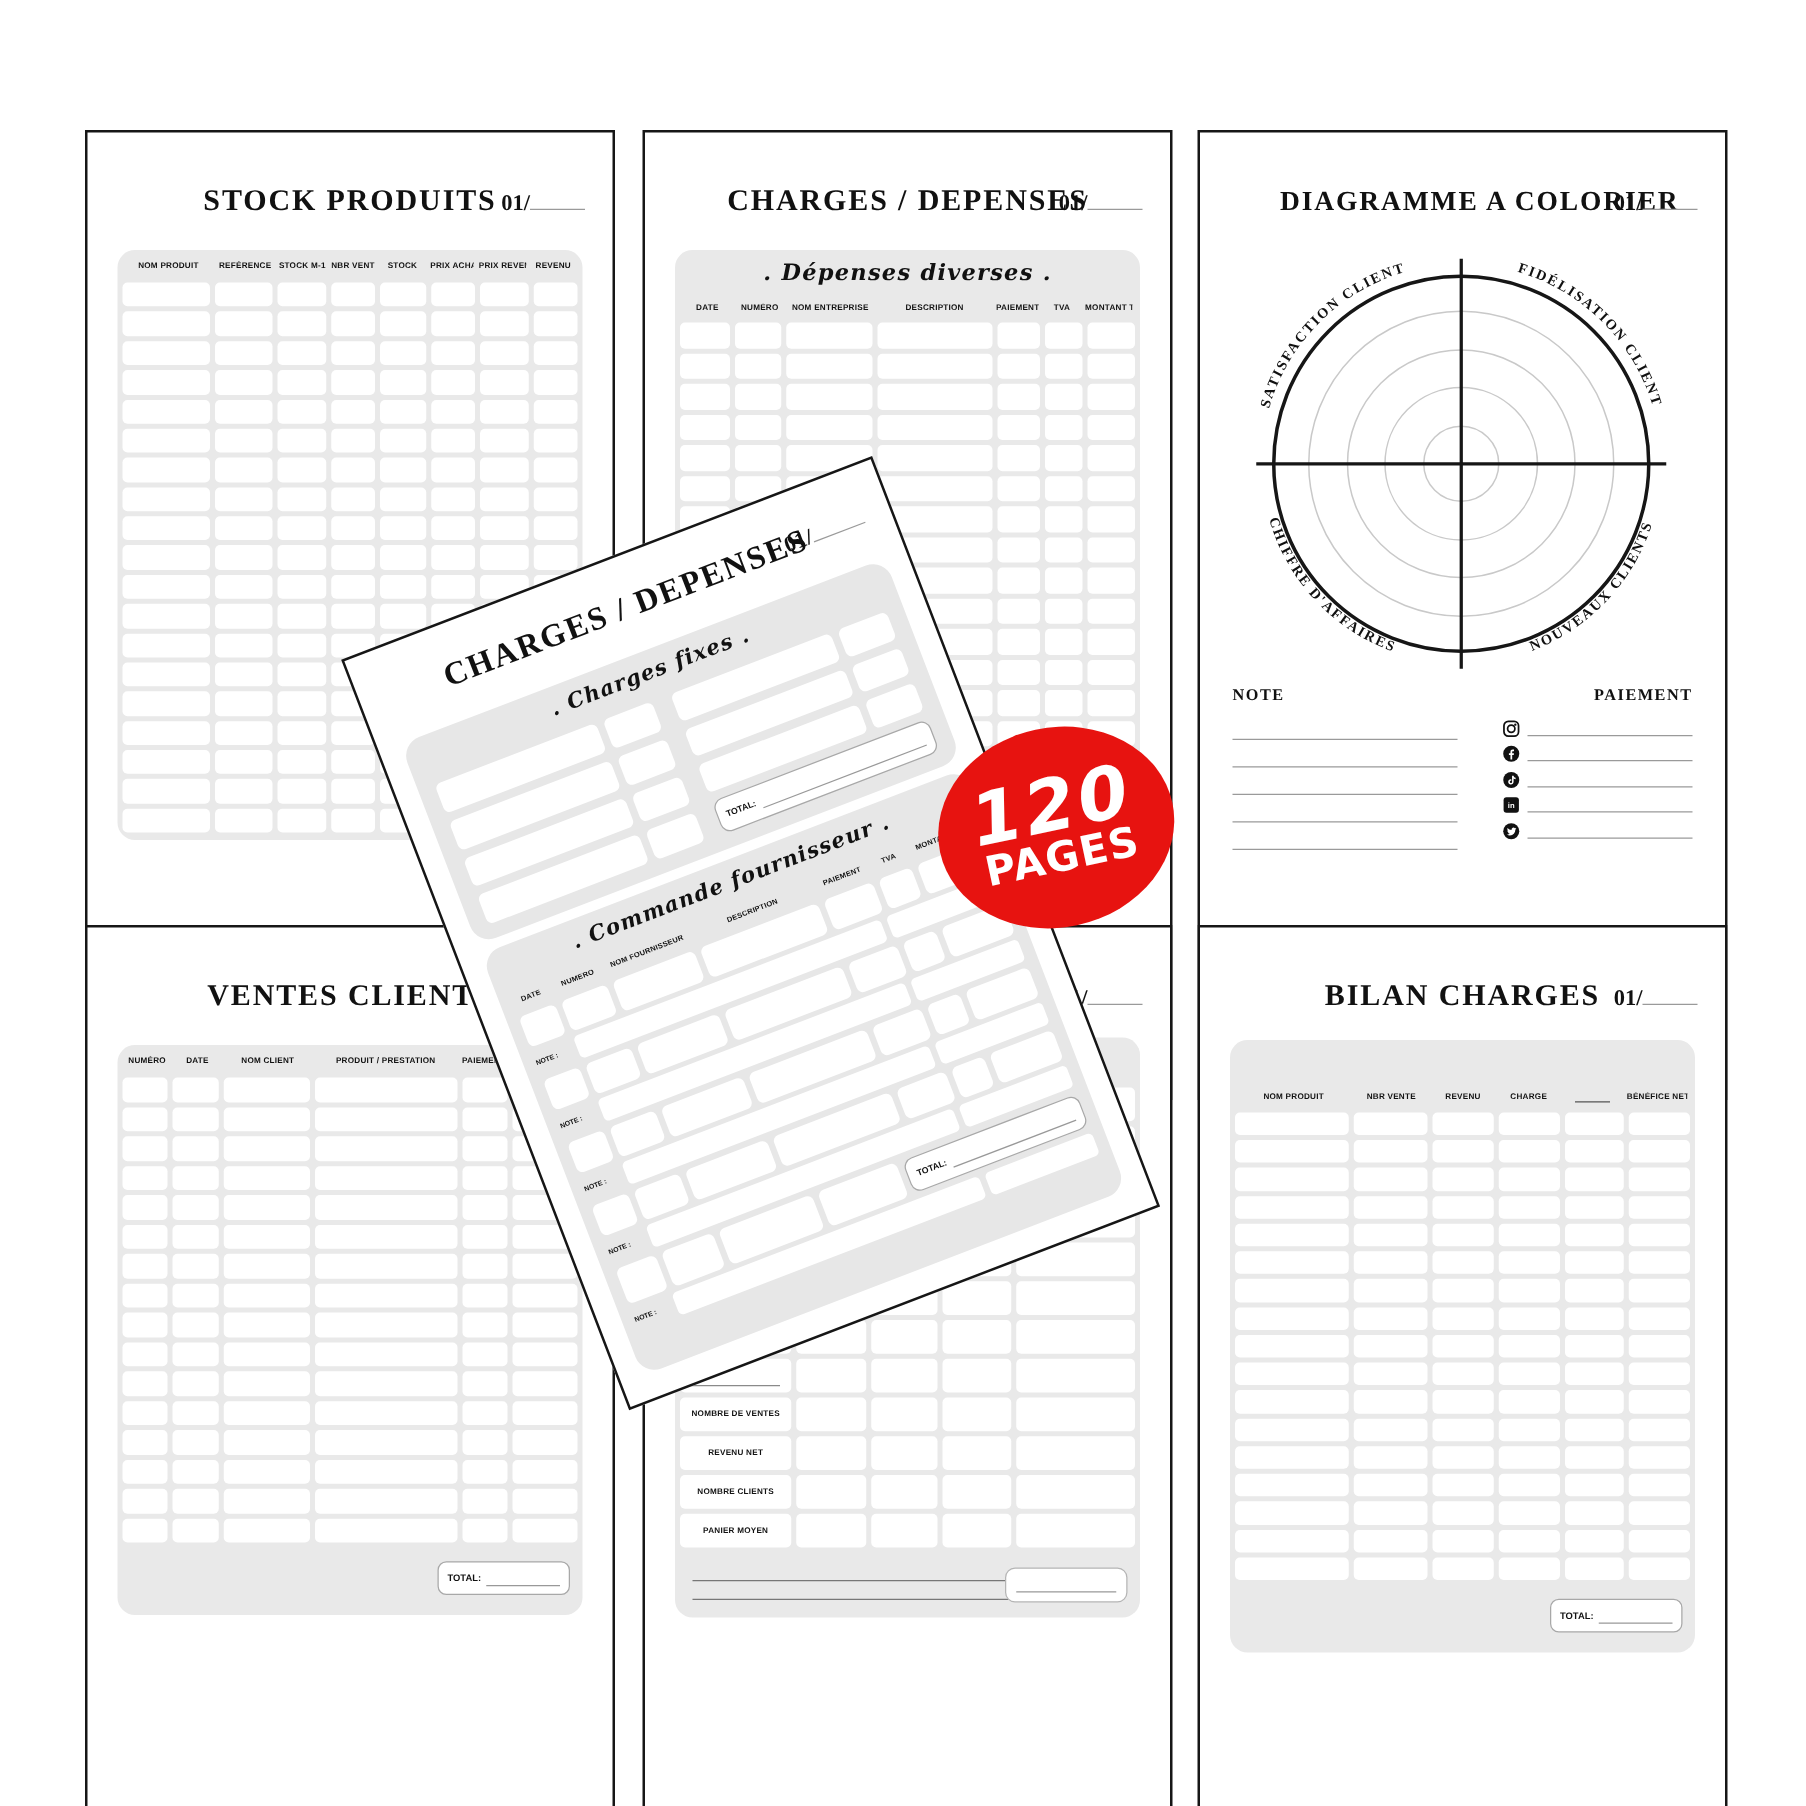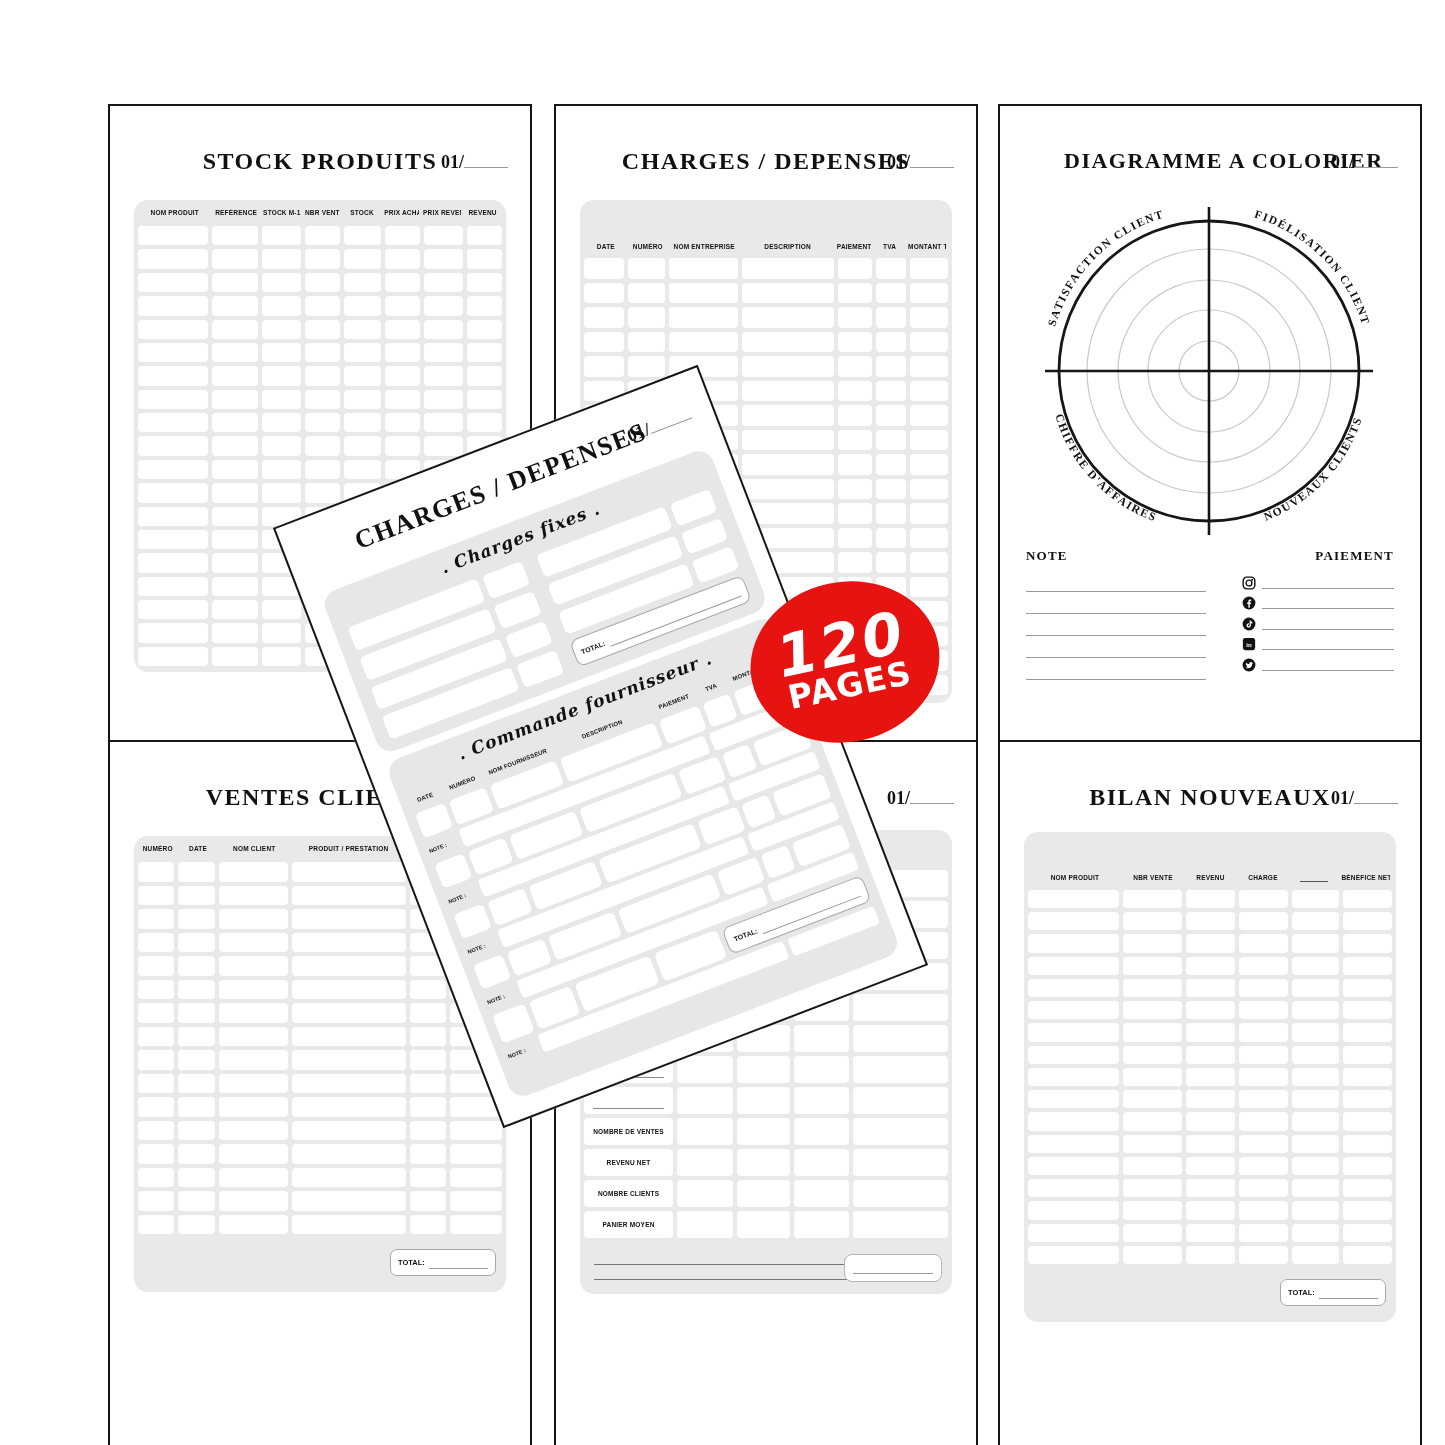--- a/index.html
+++ b/index.html
@@ -2,21 +2,21 @@
 <html><head>
 <meta charset="utf-8">
 <style>
   html,body{margin:0;padding:0;}
   body{width:1445px;height:1445px;position:relative;background:#ffffff;overflow:hidden;
        font-family:"Liberation Sans",sans-serif;color:#111;}
   #canvas{position:absolute;inset:0;}
 
   
   .page{position:absolute;width:424px;height:776px;background:#fff;border:2px solid #161616;
-        box-sizing:border-box;margin-left:40px;}
+        box-sizing:border-box;}
   .phead{position:relative;margin-top:42px;height:34px;}
   .ptitle{display:block;text-align:center;margin:0 64px;font-family:"Liberation Serif",serif;
           font-weight:700;font-size:24px;letter-spacing:1.5px;white-space:nowrap;}
   .pnum{position:absolute;right:22px;top:4px;font-family:"Liberation Serif",serif;
         font-weight:700;font-size:18px;}
   .pnum .blank{display:inline-block;width:44px;height:12px;border-bottom:1.5px solid #9a9a9a;}
 
   .tbl{position:absolute;left:24px;right:24px;background:#e9e9e9;border-radius:14px;}
   .sect{text-align:center;font-family:"DejaVu Serif",serif;font-style:italic;font-weight:700;
         font-size:18px;padding-top:8px;letter-spacing:1px;}
@@ -340,20 +340,21 @@
         </div>
     </div>
   </div>
 
   <div class="page" id="p2" style="left:514px;top:104px;">
     <div class="phead">
       <span class="ptitle">CHARGES / DEPENSES</span>
       <span class="pnum"><span>01/</span><span class="blank"></span></span>
     </div>
     <div class="tbl">
+      <div class="sect">. Dépenses diverses .</div>
       <div class="hdr">
           <span>DATE</span>
           <span>NUMÉRO</span>
           <span>NOM ENTREPRISE</span>
           <span>DESCRIPTION</span>
           <span>PAIEMENT</span>
           <span>TVA</span>
           <span>MONTANT TTC</span>
         </div>
       <div class="rows">
@@ -862,21 +863,21 @@
         <div class="fl" style="top:37px;"></div>
         <div class="p5box">
             <i></i>
           </div>
       </div>
     </div>
   </div>
 
   <div class="page" id="p6" style="left:958px;top:740px;">
     <div class="phead">
-      <span class="ptitle">BILAN NOUVEAUX</span>
+      <span class="ptitle">BILAN CHARGES</span>
       <span class="pnum"><span>01/</span><span class="blank"></span></span>
     </div>
     <div class="tbl">
       <div class="hdr">
           <span>NOM PRODUIT</span>
           <span>NBR VENTE</span>
           <span>REVENU</span>
           <span>CHARGE</span>
           <span></span>
           <span>BÉNÉFICE NET</span>

